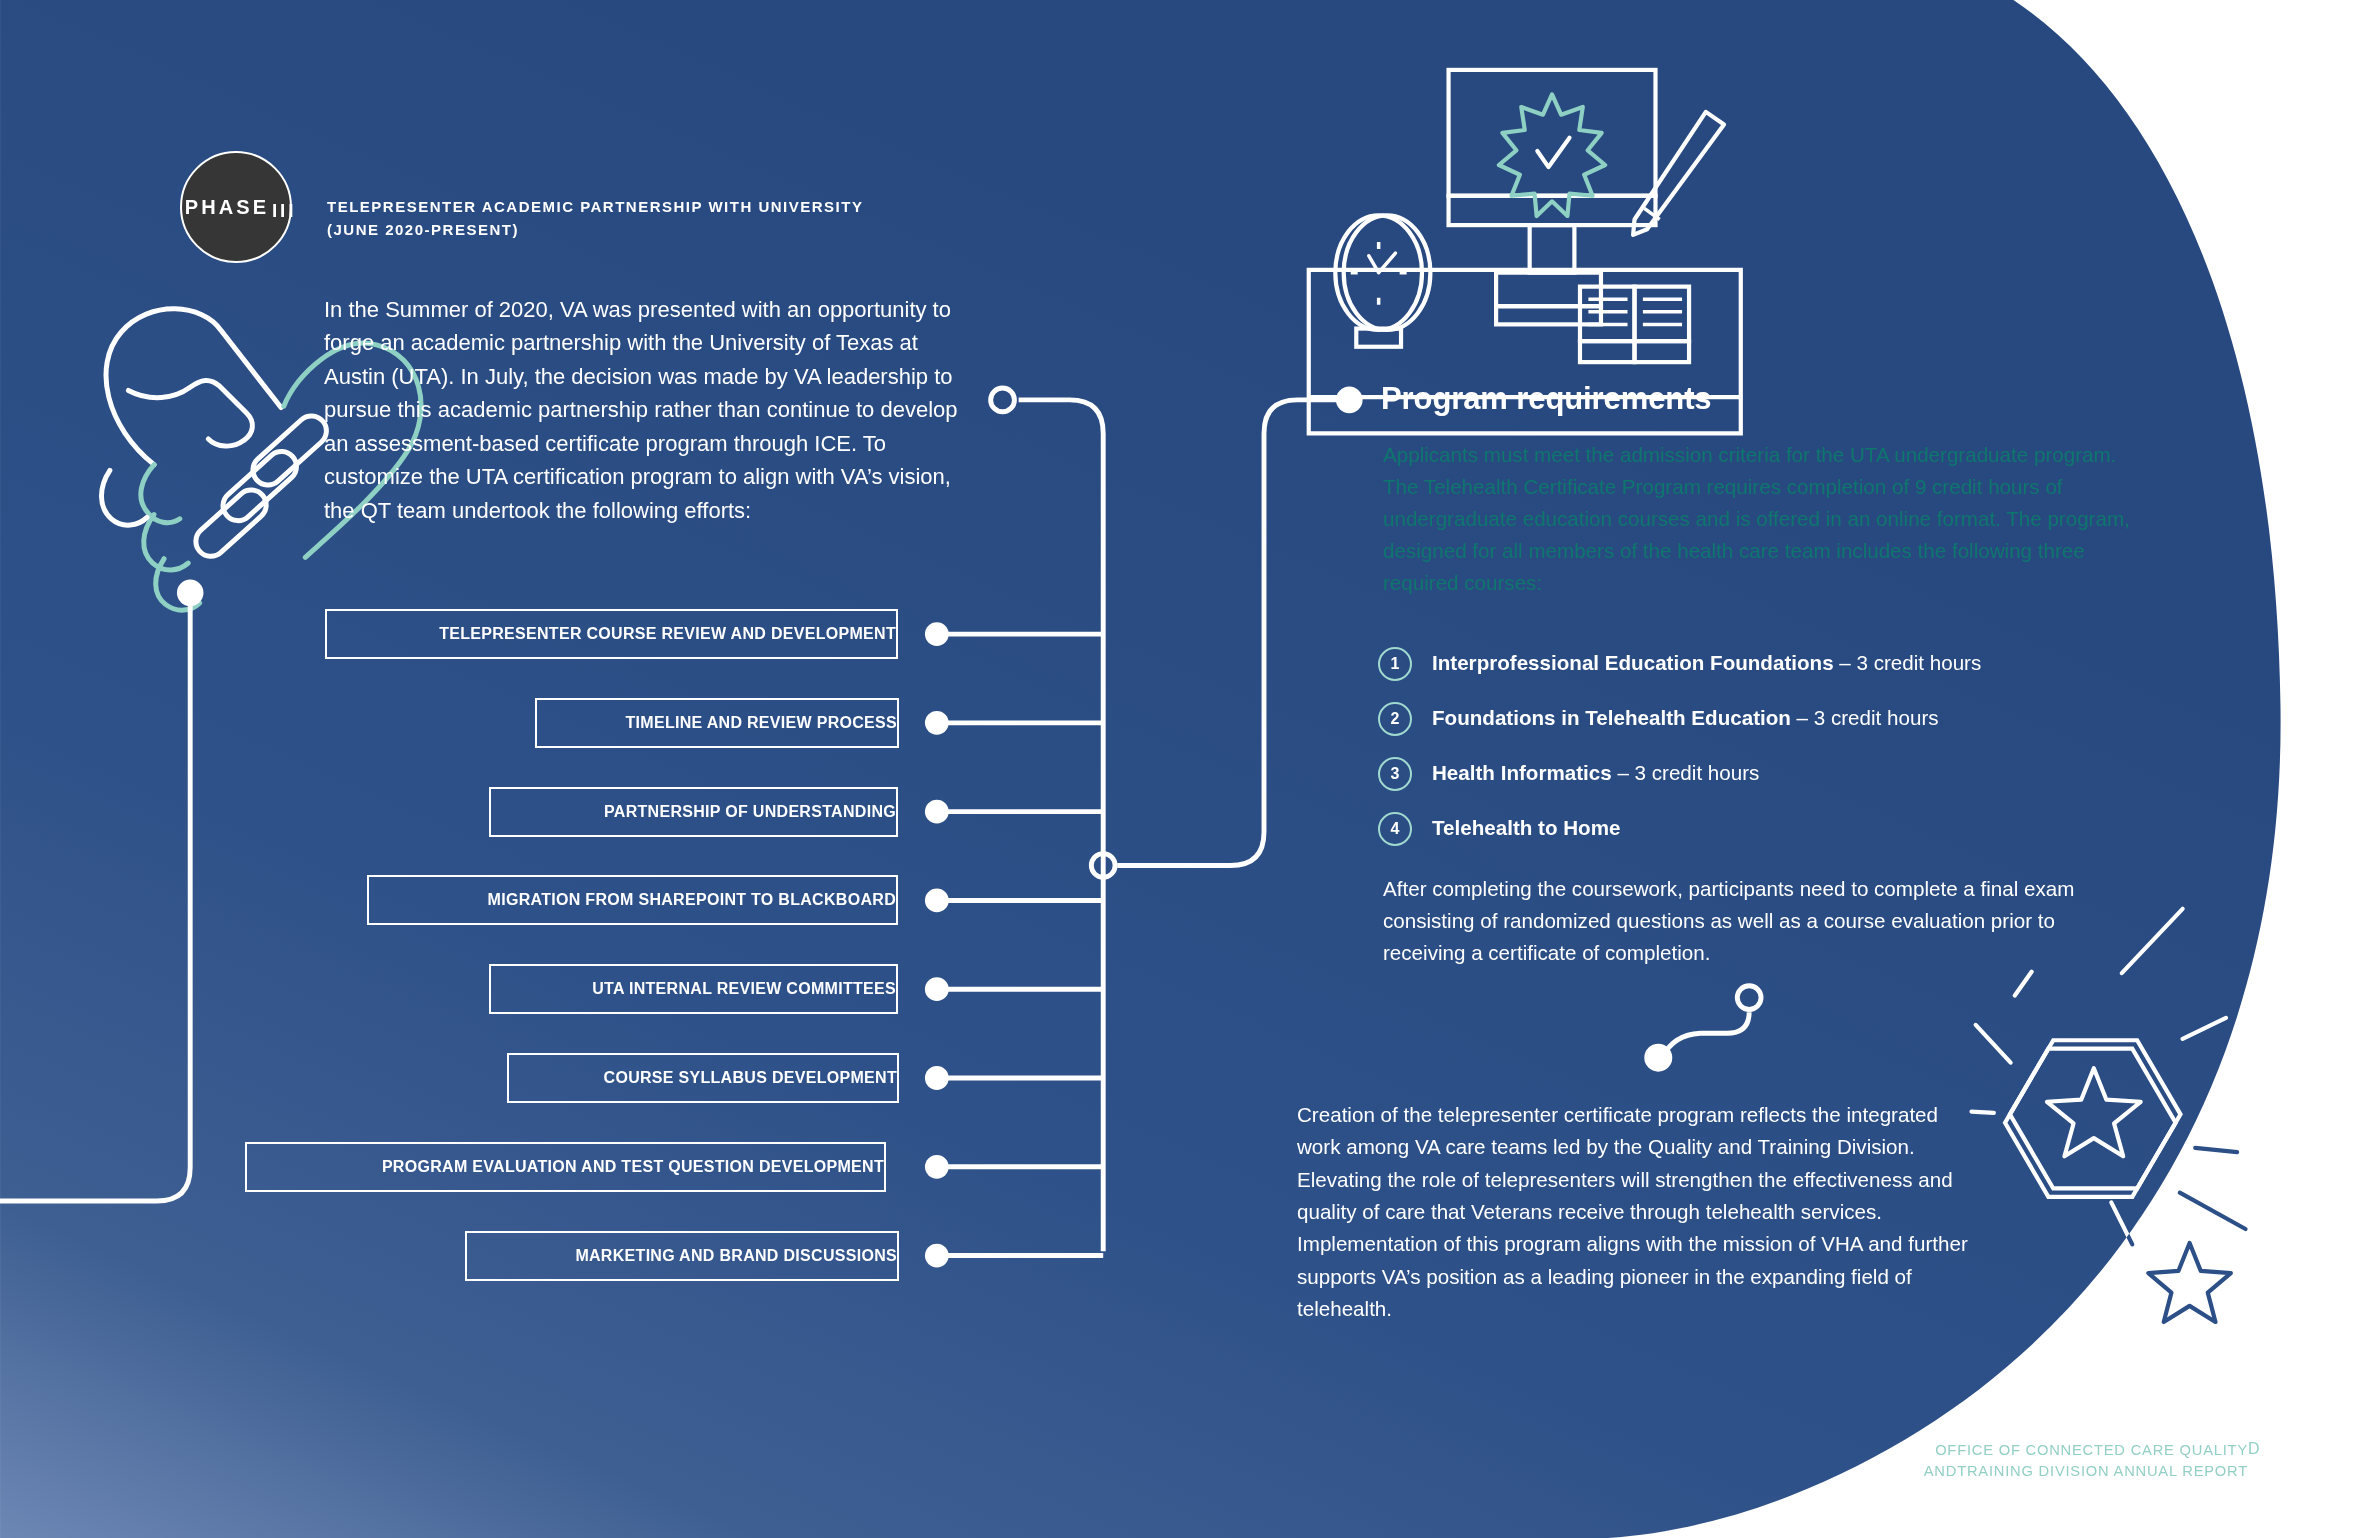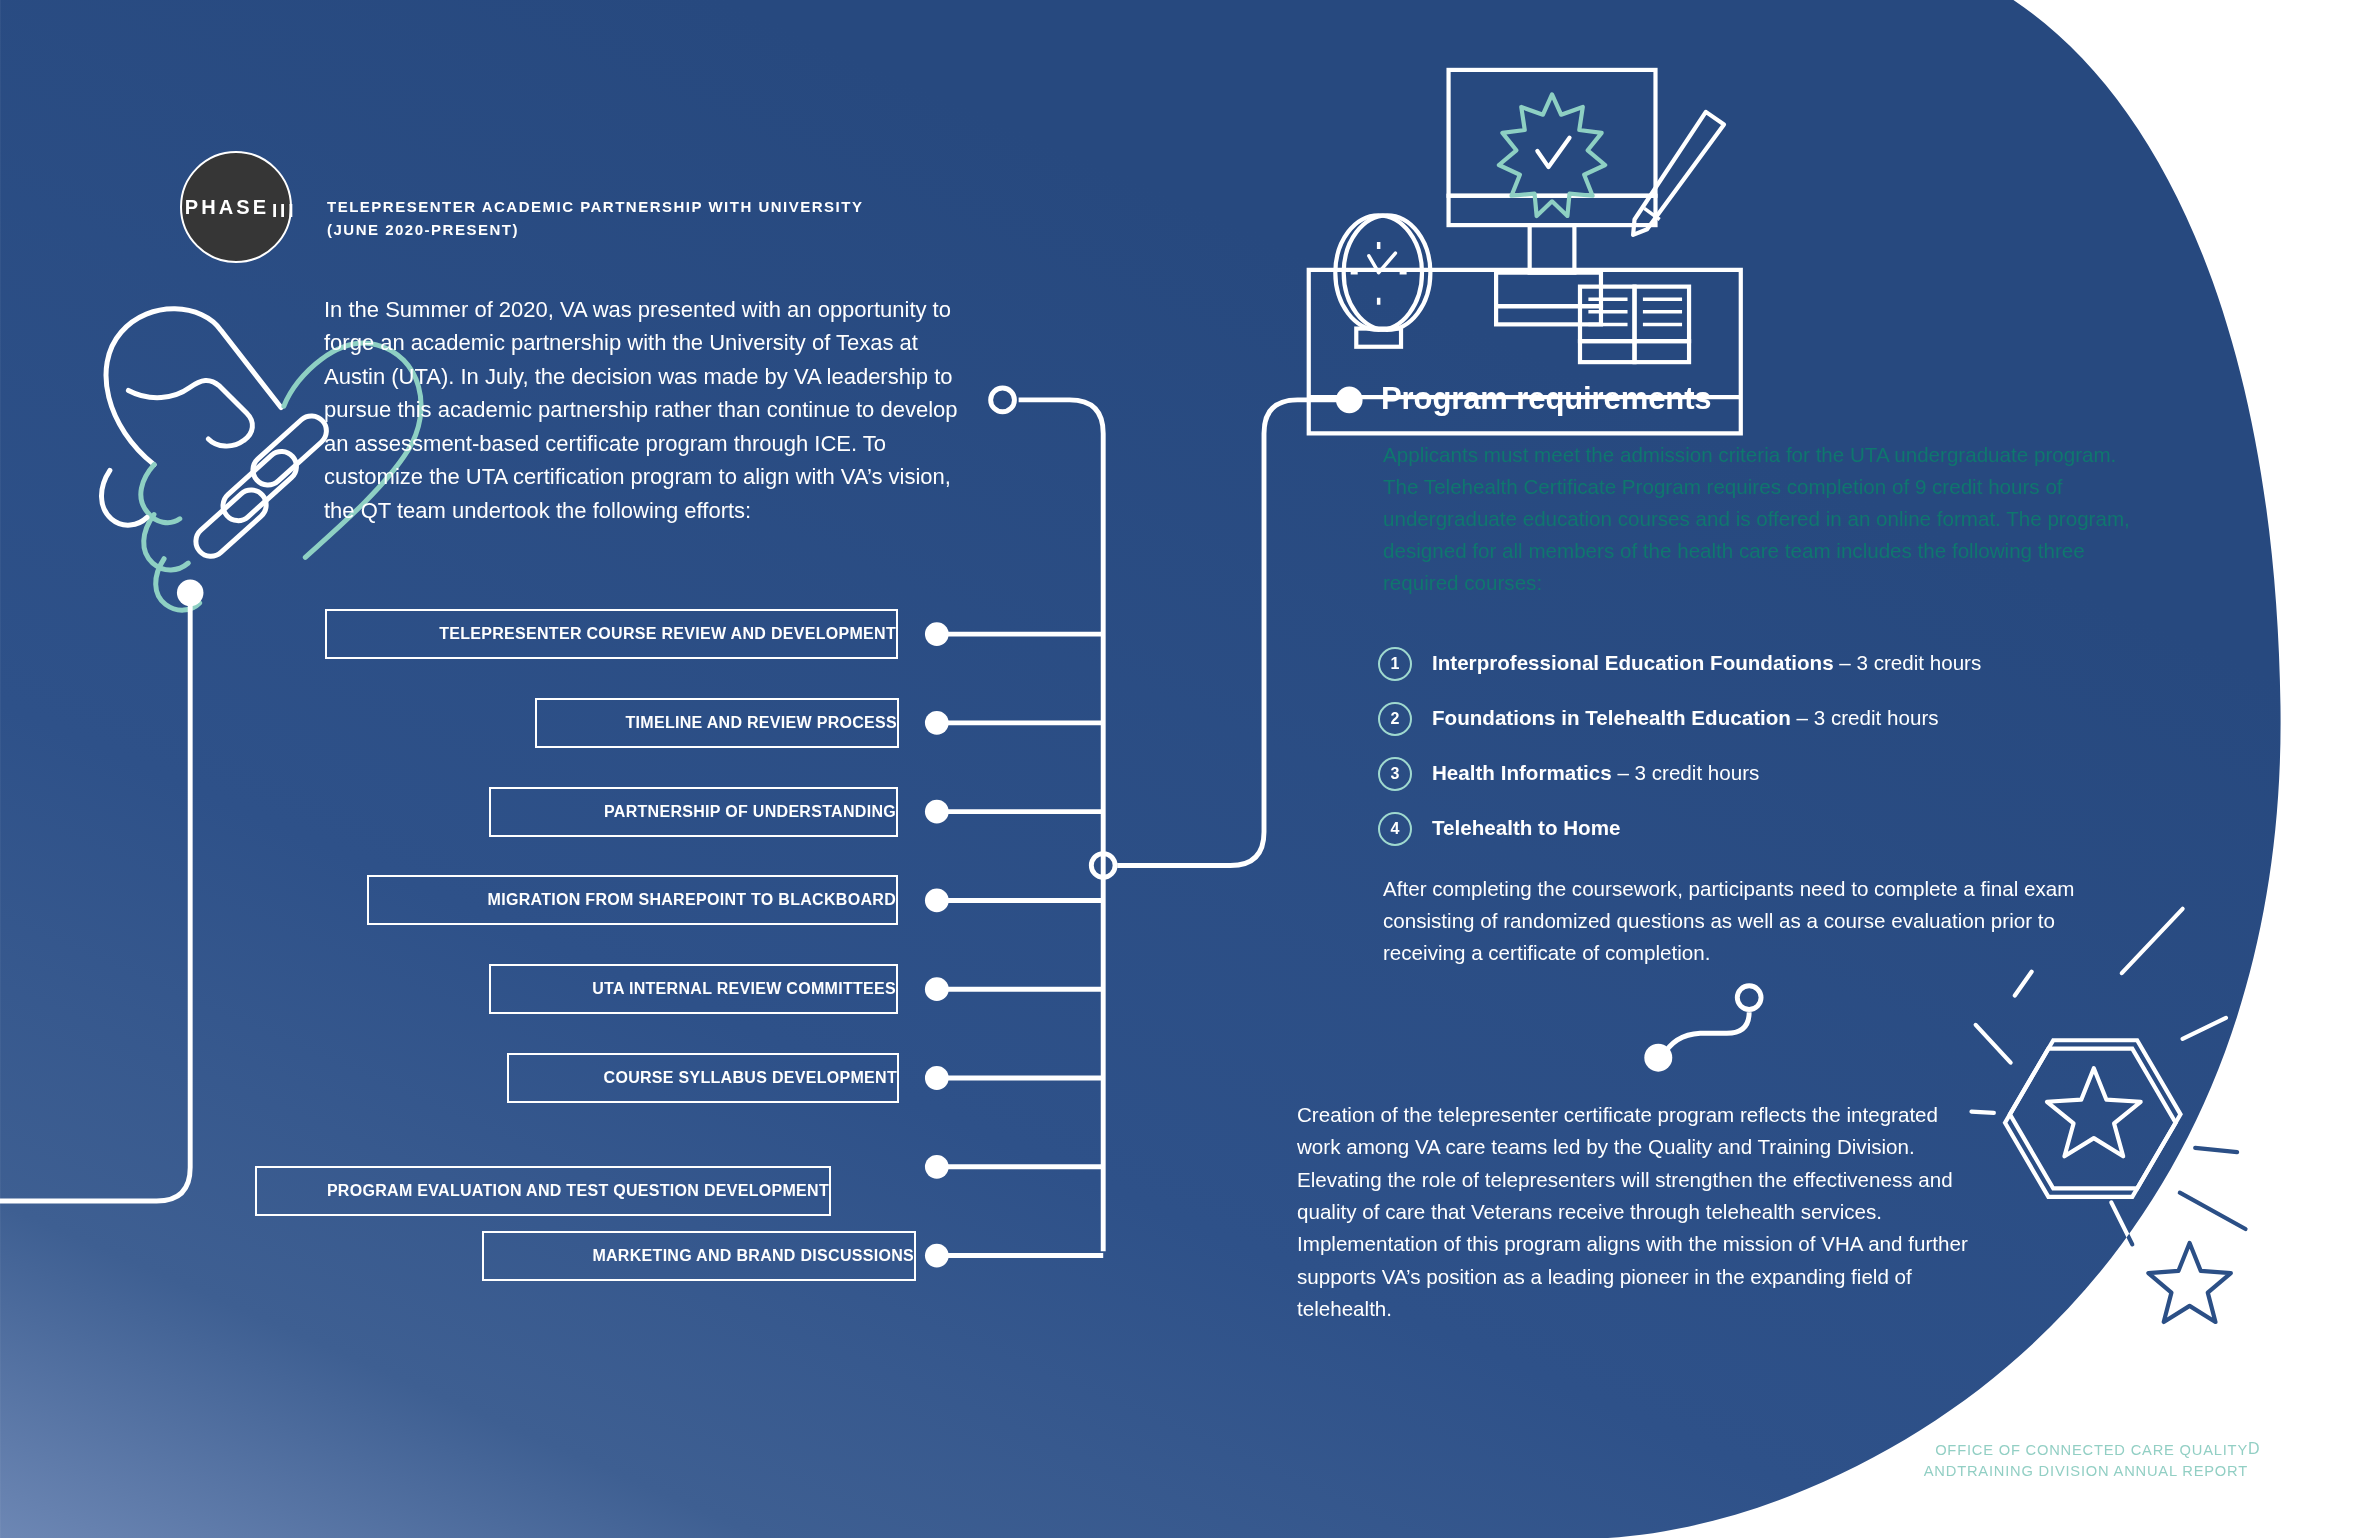--- a/index.html
+++ b/index.html
@@ -259,24 +259,24 @@
       </div>
     <div class="eff-box" style="left:367px;  top:875px; width:531px;">
         <span>MIGRATION FROM SHAREPOINT TO BLACKBOARD</span>
       </div>
     <div class="eff-box" style="left:489px;  top:964px; width:409px;">
         <span>UTA INTERNAL REVIEW COMMITTEES</span>
       </div>
     <div class="eff-box" style="left:507px;  top:1053px; width:392px;">
         <span>COURSE SYLLABUS DEVELOPMENT</span>
       </div>
-    <div class="eff-box" style="left:255px;  top:1142px; width:576px;margin-top:24px;">
+    <div class="eff-box" style="left:245px;  top:1142px; width:641px;">
         <span>PROGRAM EVALUATION AND TEST QUESTION DEVELOPMENT</span>
       </div>
-    <div class="eff-box" style="left:482px;  top:1231px; width:434px;padding-left:44px;">
+    <div class="eff-box" style="left:465px;  top:1231px; width:434px;padding-left:44px;">
         <span>MARKETING AND BRAND DISCUSSIONS</span>
       </div>
   </div>
 
   <div class="intro-para">In the Summer of 2020, VA was presented with an opportunity to forge an academic partnership with the University of Texas at Austin (UTA). In July, the decision was made by VA leadership to pursue this academic partnership rather than continue to develop an assessment-based certificate program through ICE. To customize the UTA certification program to align with VA’s vision, the QT team undertook the following efforts:</div>
 
   <div class="req-heading">Program requirements</div>
   <div class="req-para">Applicants must meet the admission criteria for the UTA undergraduate program. The Telehealth Certificate Program requires completion of 9 credit hours of undergraduate education courses and is offered in an online format. The program, designed for all members of the health care team includes the following three required courses:</div>
 
   <div class="course-list">

